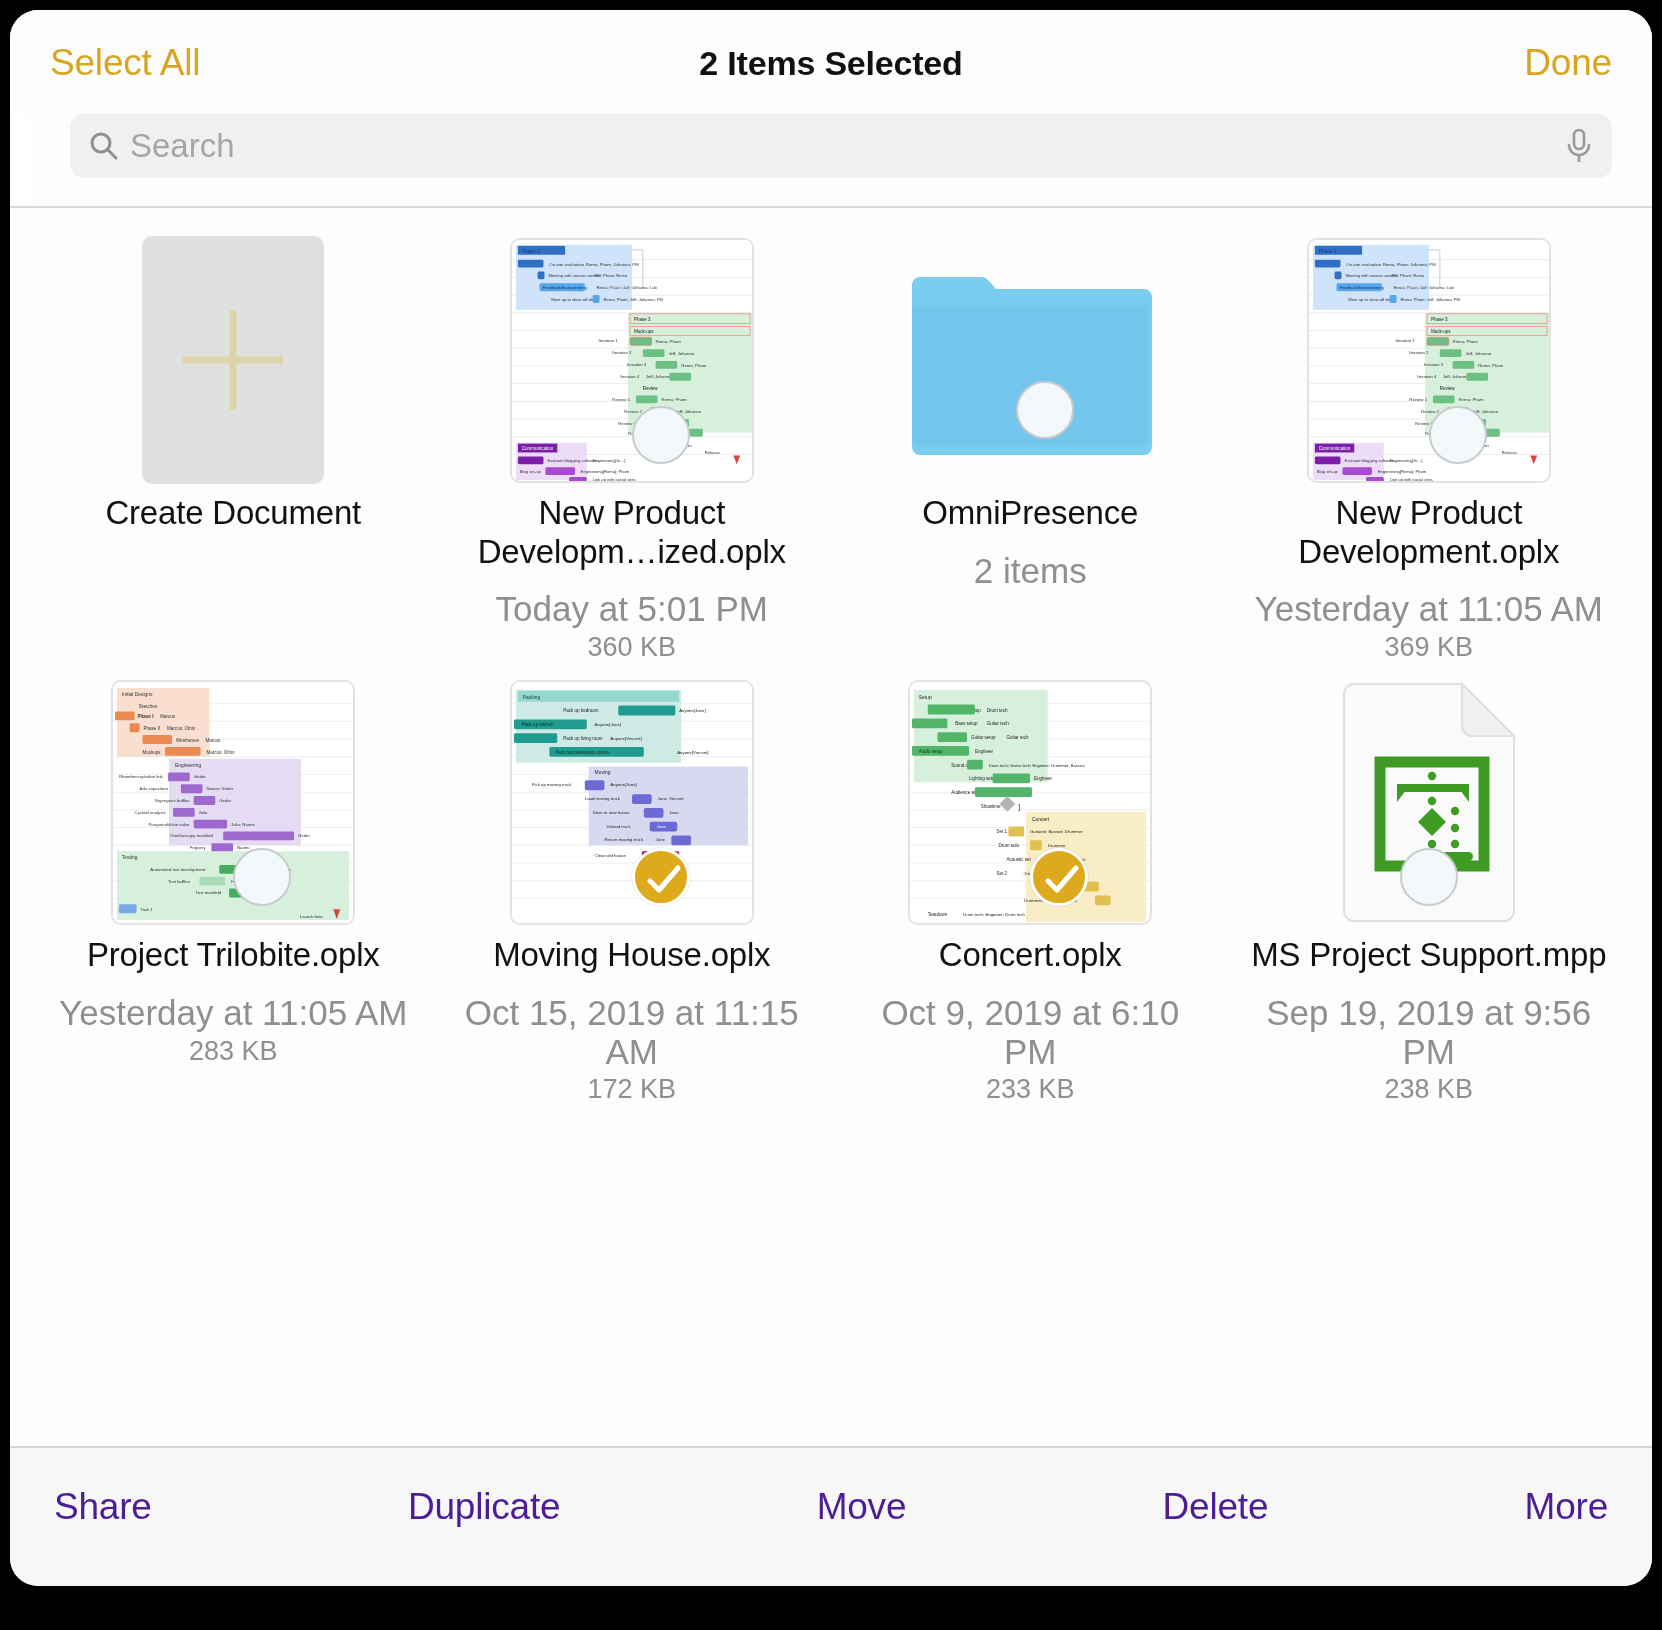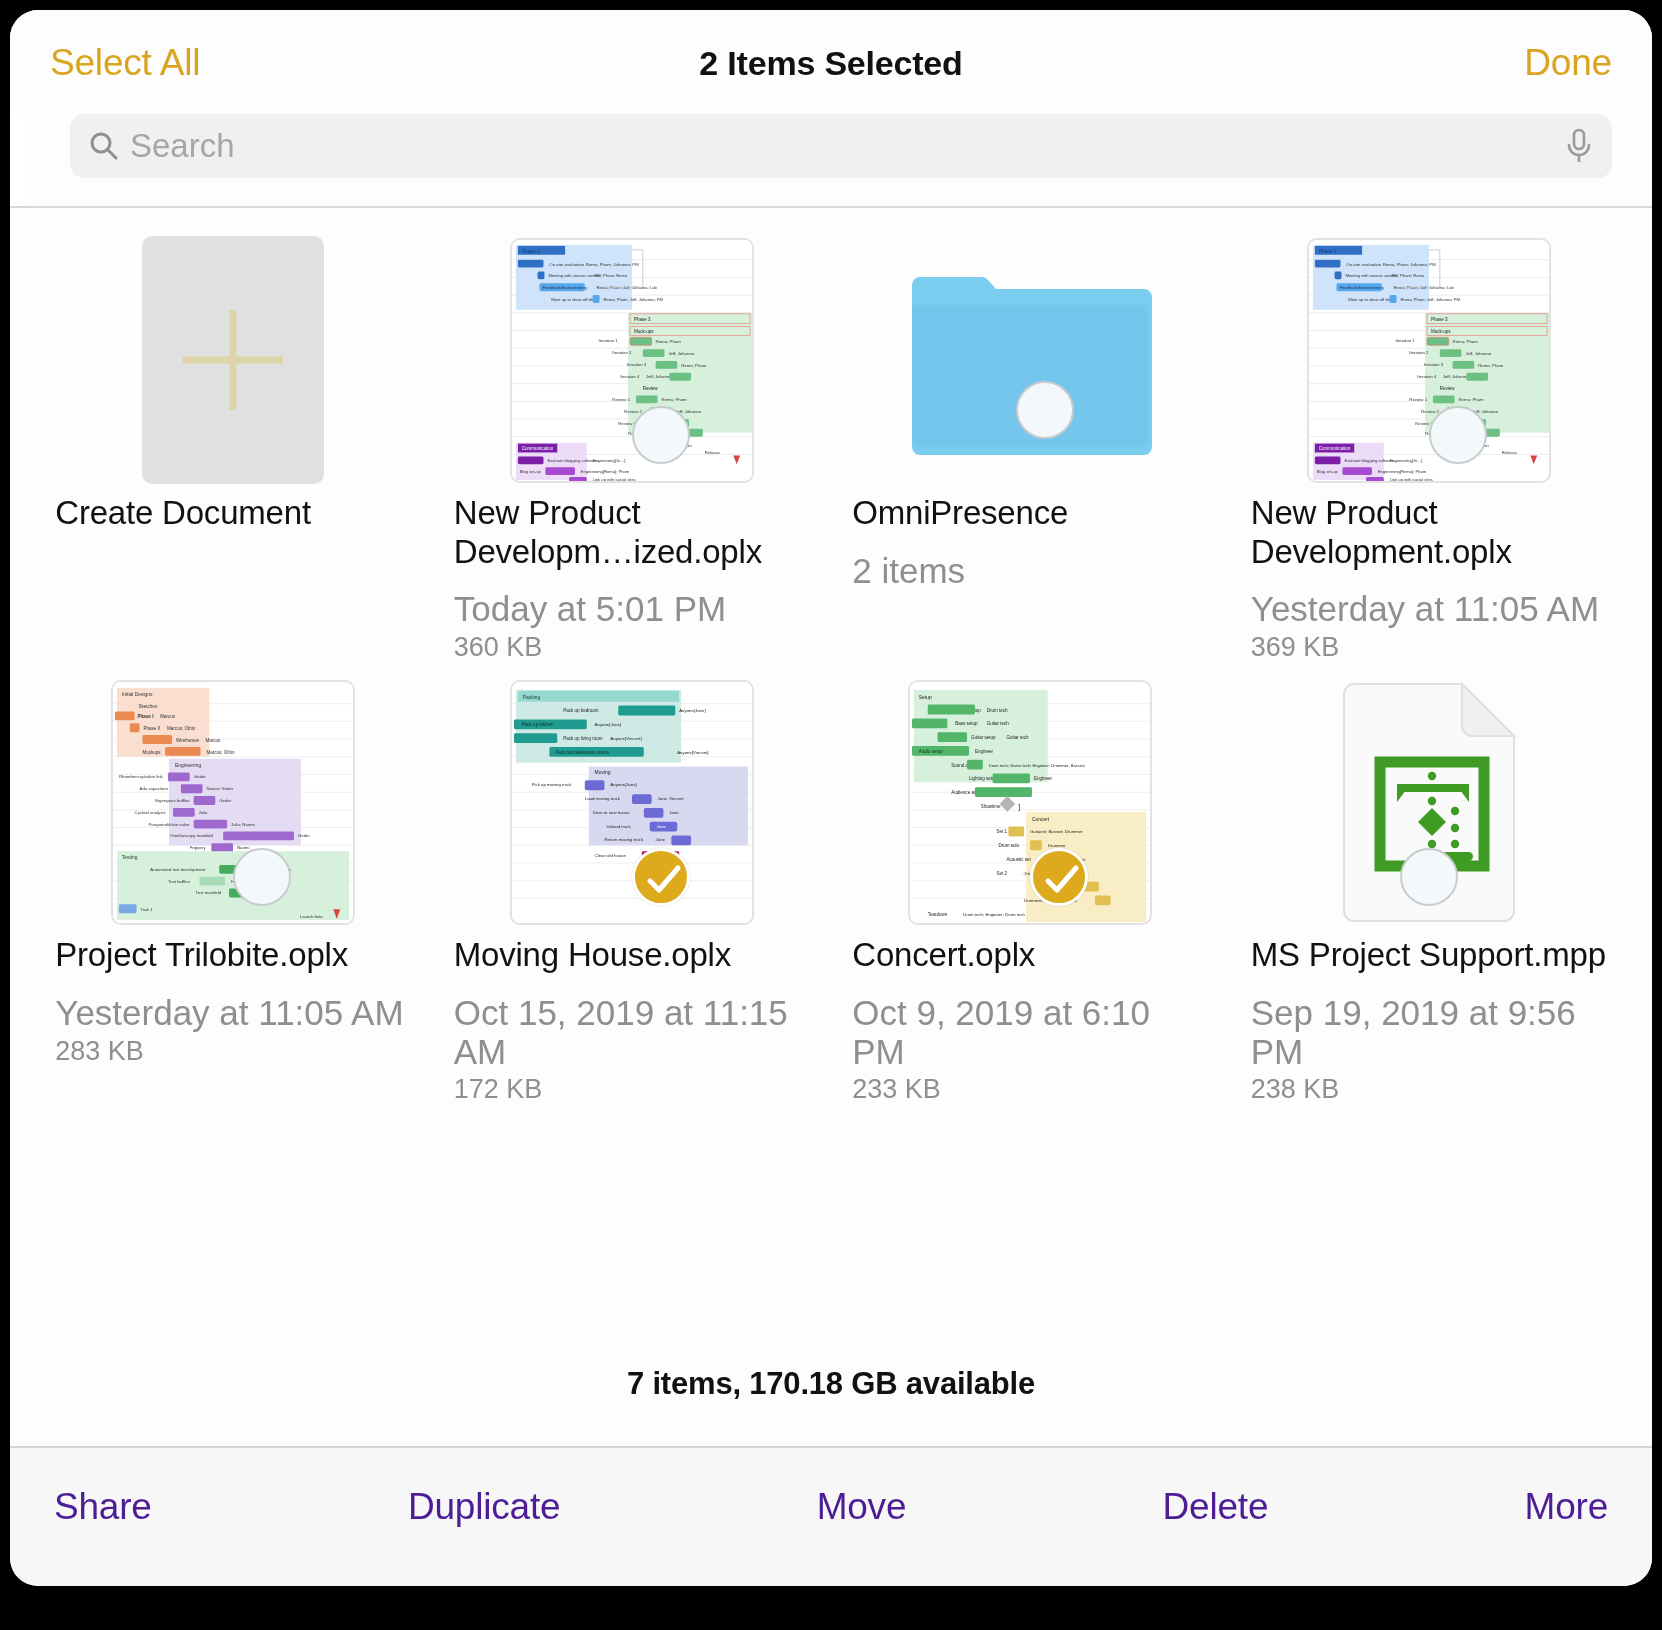--- a/index.html
+++ b/index.html
@@ -99,20 +99,21 @@
   }
   .thumb-box {
     width: 376px;
     height: 260px;
     display: flex;
     align-items: center;
     justify-content: center;
     position: relative;
   }
   .cap {
+    text-align: center;
     width: 356px;
   }
   .cap-title {
     font-size: 33px;
     color: #111;
     line-height: 1.17;
     letter-spacing: -0.2px;
     margin-top: 4px;
   }
   .cap-sub {
@@ -728,21 +729,20 @@
         <div class="cap">
           <div class="cap-title">MS Project Support.mpp</div>
           <div class="cap-sub">Sep 19, 2019 at 9:56 PM</div>
           <div class="cap-sub2">238 KB</div>
         </div>
       </div>
 
     </div>
   </div>
 
-  <div class="status">7 items, 170.18 GB available</div>
 
   <div class="toolbar">
     <button class="tb-btn">Share</button>
     <span class="tb-spacer"></span>
     <button class="tb-btn">Duplicate</button>
     <span class="tb-spacer"></span>
     <button class="tb-btn">Move</button>
     <span class="tb-spacer"></span>
     <button class="tb-btn">Delete</button>
     <span class="tb-spacer"></span>

